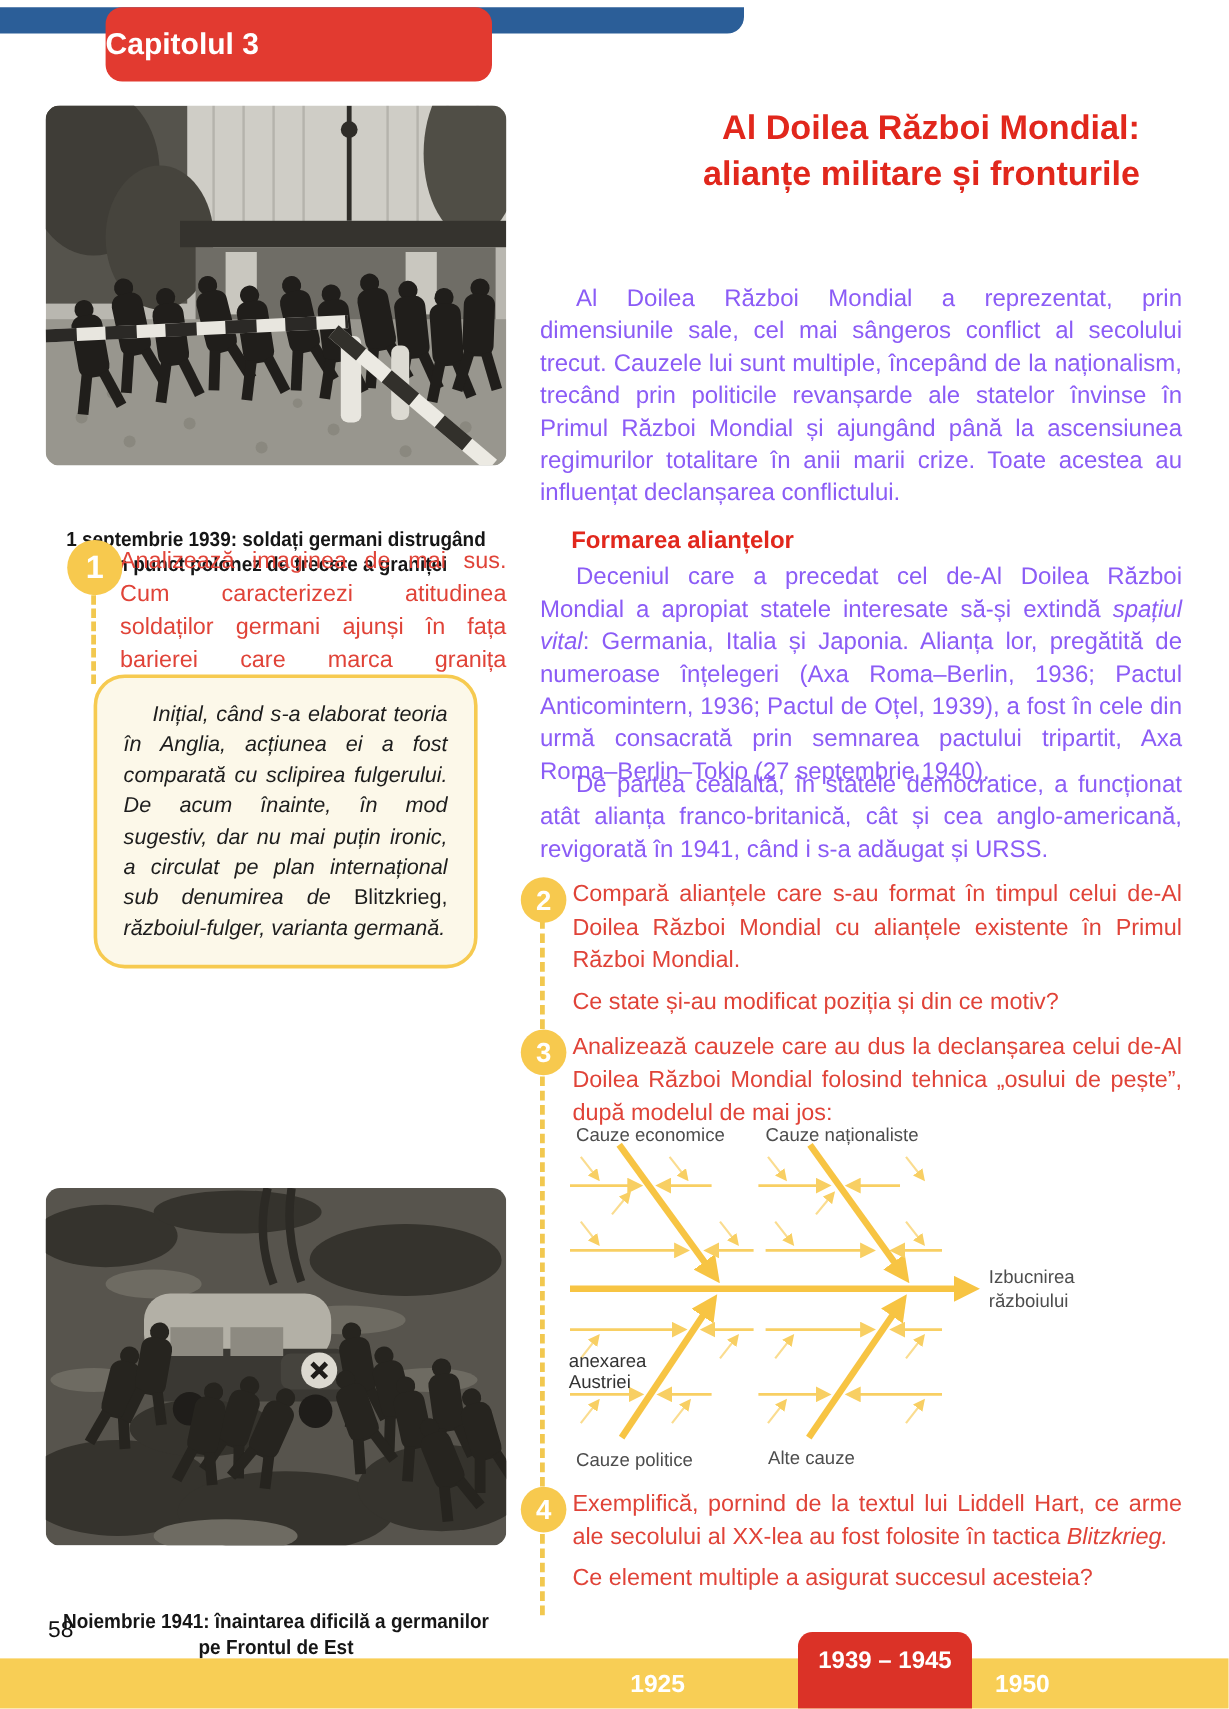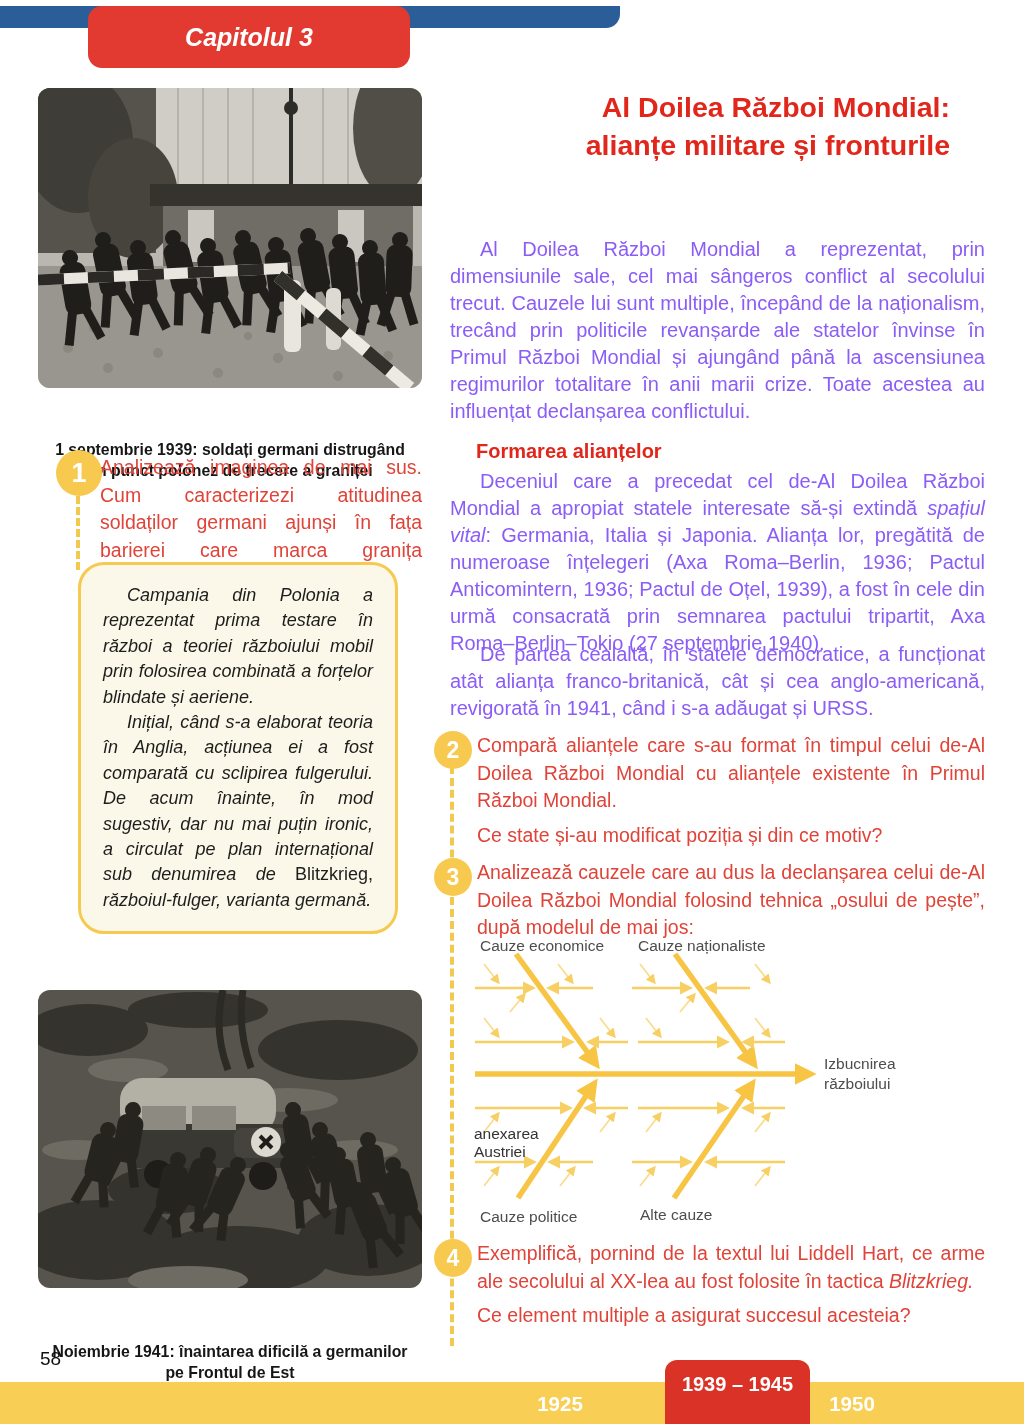--- a/index.html
+++ b/index.html
@@ -3,21 +3,21 @@
 <meta charset="utf-8">
 <style>
   html,body{margin:0;padding:0;background:#fff;}
   .page{position:relative;width:1024px;height:1424px;background:#ffffff;overflow:hidden;
         font-family:"Liberation Sans","DejaVu Sans",sans-serif;}
 
   
   .blue-bar{position:absolute;left:0;top:6px;width:620px;height:22px;background:#2B5E98;
             border-radius:0 0 14px 0;}
   .chapter-box{position:absolute;left:88px;top:6px;width:322px;height:62px;background:#E23A30;
-            border-radius:14px;display:flex;align-items:center;justify-content:center;font-style:italic;}
+            border-radius:14px;display:flex;align-items:center;}
   .chapter-box span{color:#fff;font-weight:bold;font-size:25px;}
 
   
   .photo{position:absolute;left:38px;width:384px;border-radius:12px;overflow:hidden;line-height:0;}
   .photo svg{display:block;}
   .caption{position:absolute;left:38px;width:384px;text-align:center;color:#161616;
            font-weight:bold;font-size:17px;line-height:21px;margin-top:41px;}
   .caption .cond{display:inline-block;transform:scaleX(.93);}
 
   
@@ -141,21 +141,20 @@
 
   <div class="dashed" style="left:76px;top:496px;height:74px;"></div>
   <div class="task-badge big" style="left:56px;top:450px;">
     <span>1</span>
   </div>
   <div class="task-text" style="left:100px;top:454px;width:322px;">
     <div>Analizează imaginea de mai sus. Cum caracterizezi atitudinea soldaților germani ajunși în fața barierei care marca granița poloneză?</div>
   </div>
 
   <div class="quote-box">
-    <p><span>Campania din Polonia a reprezentat prima testare în război a teoriei războiului mobil prin folosirea combinată a forțelor blindate și aeriene.</span></p>
     <p><span>Inițial, când s-a elaborat teoria în Anglia, acțiunea ei a fost comparată cu sclipirea fulgerului. De acum înainte, în mod sugestiv, dar nu mai puțin ironic, a circulat pe plan internațional sub denumirea de </span><span class="upright">Blitzkrieg,</span><span> războiul-fulger, varianta germană.</span></p>
   </div>
 
   <div class="photo" style="top:990px;height:298px;">
     <svg width="384" height="298" viewBox="0 0 384 298">
       <defs>
         <g id="soldier2">
           <circle cx="0" cy="0" r="8"></circle>
           <rect x="-13" y="5" width="26" height="48" rx="9"></rect>
           <line x1="-7" y1="50" x2="-15" y2="78" stroke="#26241f" stroke-width="9"></line>
@@ -333,17 +332,17 @@
     <span>4</span>
   </div>
   <div class="task-text" style="left:477px;top:1240px;width:508px;">
     <div><span>Exemplifică, pornind de la textul lui Liddell Hart, ce arme ale secolului al XX-lea au fost folosite în tactica </span><i>Blitzkrieg.</i></div>
     <div class="q">Ce element multiple a asigurat succesul acesteia?</div>
   </div>
 
   <div class="page-number">58</div>
   <div class="footer-bar"></div>
   <div class="year" style="left:90px;margin-top:30px;">1900</div>
-  <div class="year" style="left:510px;width:100px;text-align:center;">1925</div>
+  <div class="year" style="left:498px;width:100px;text-align:center;">1925</div>
   <div class="year" style="left:802px;width:100px;text-align:center;">1950</div>
   <div class="period-badge">1939 – 1945</div>
 
 </div>
 
 </body></html>

